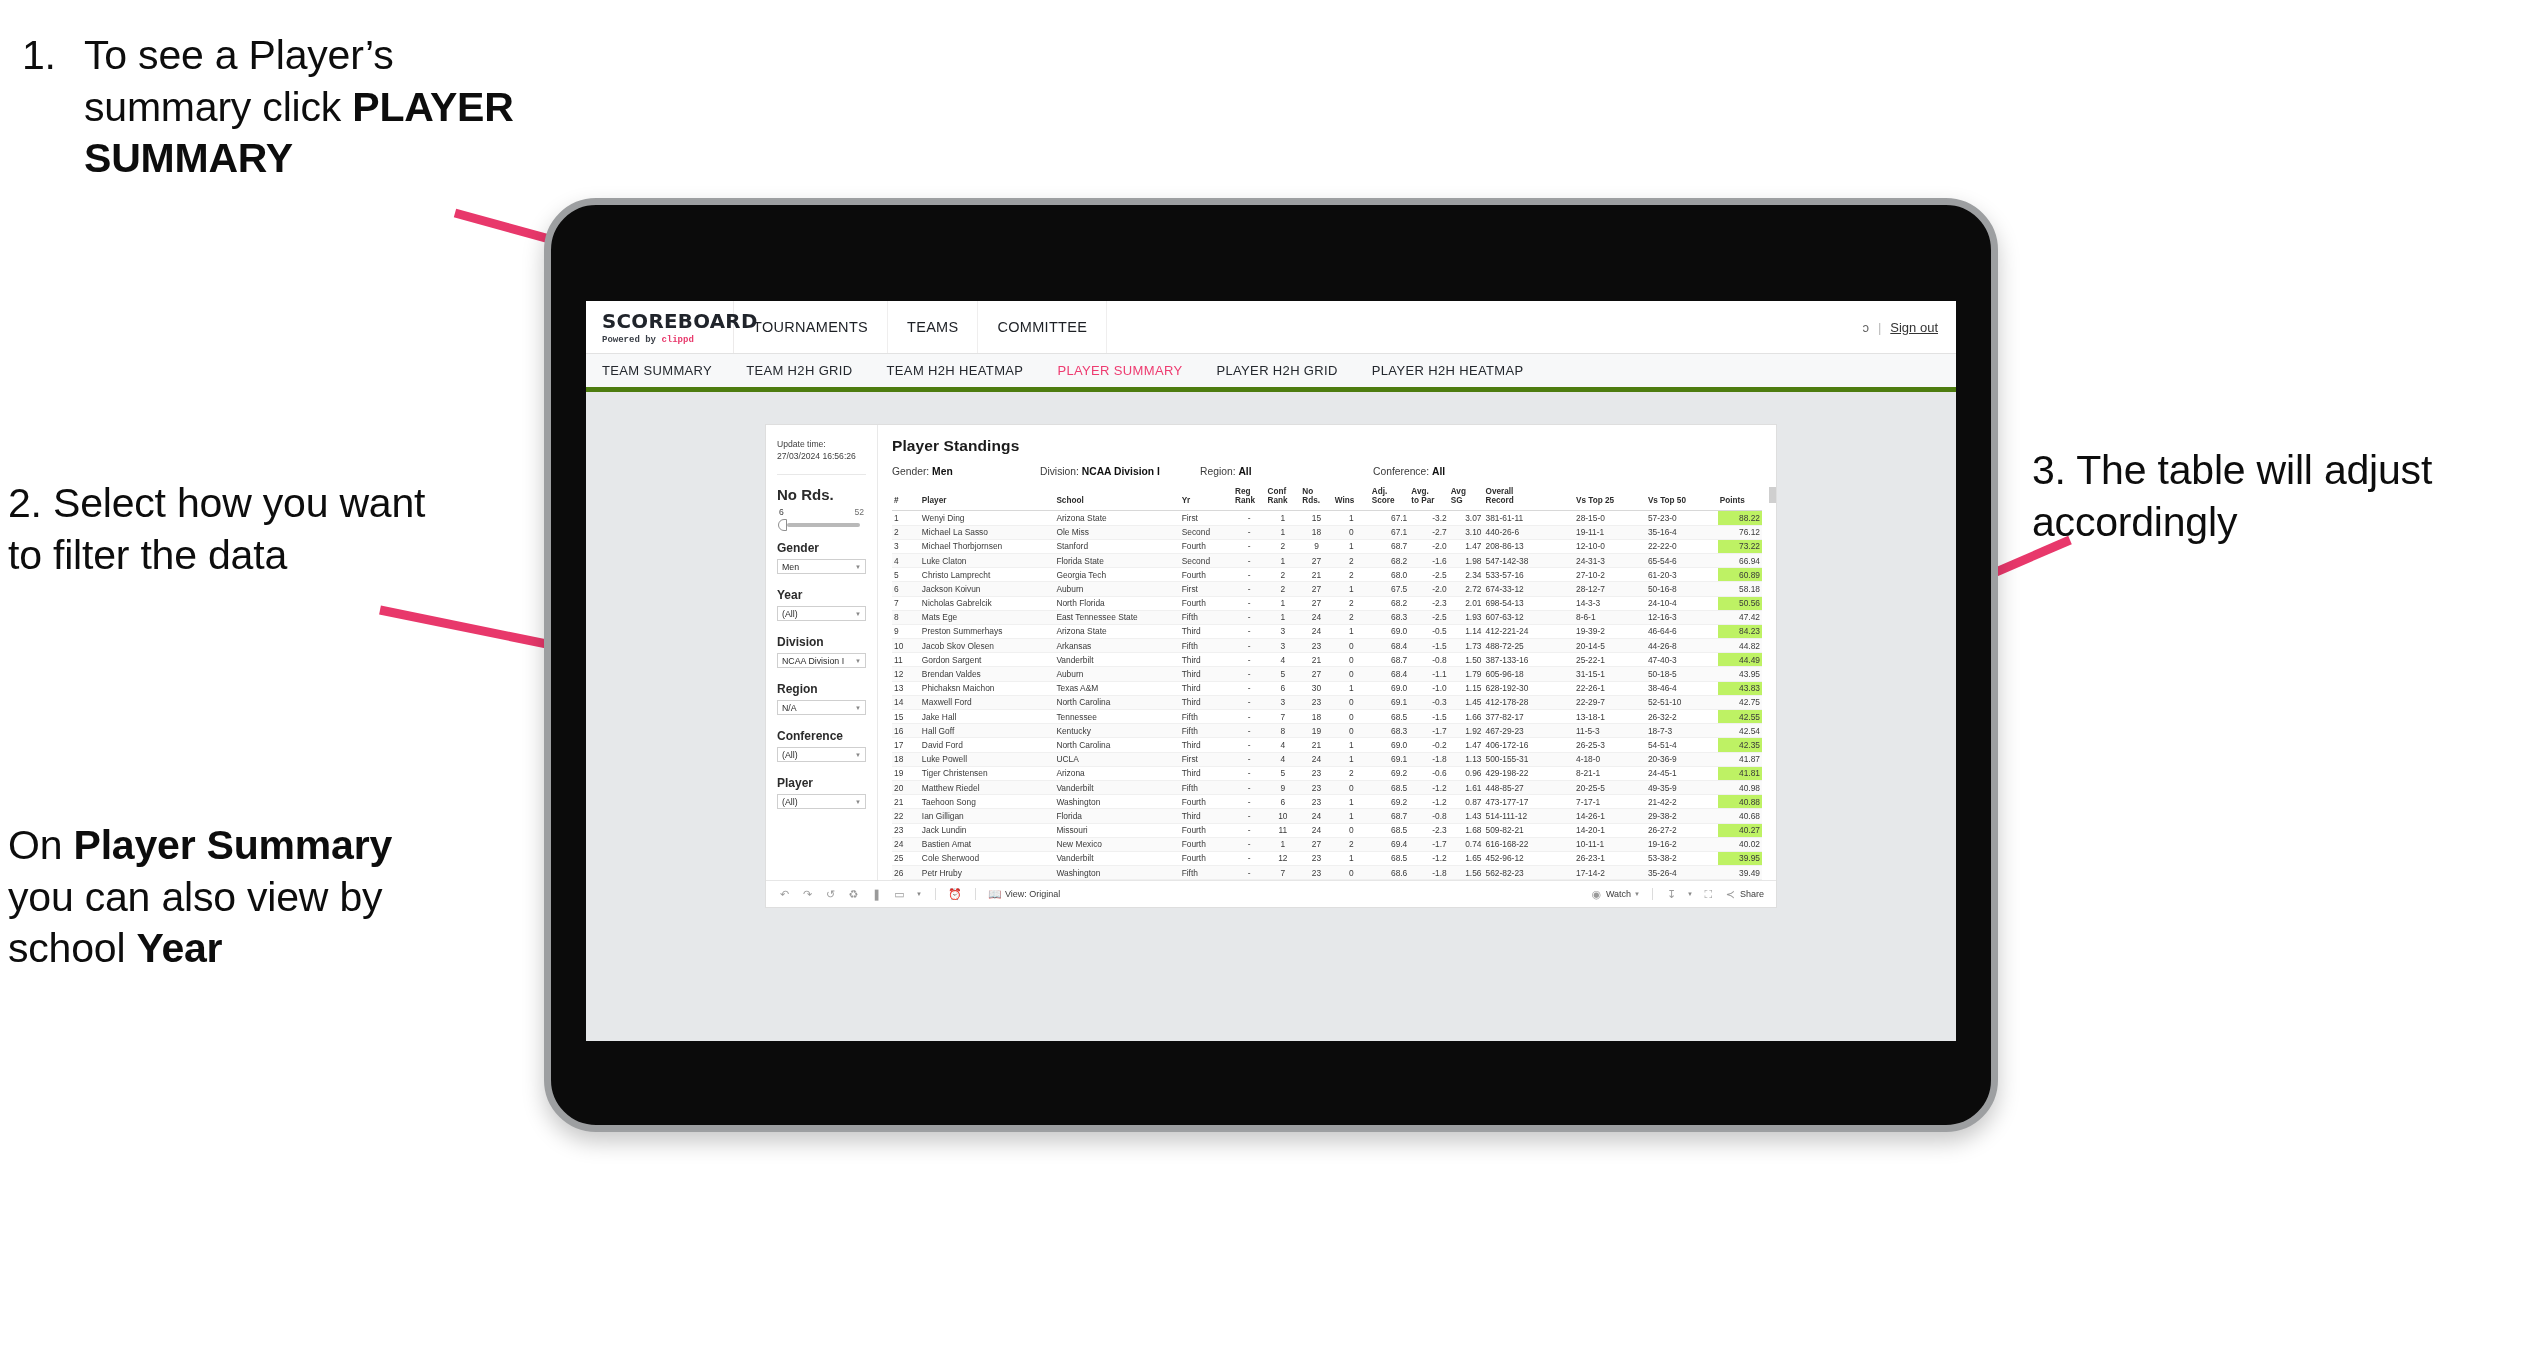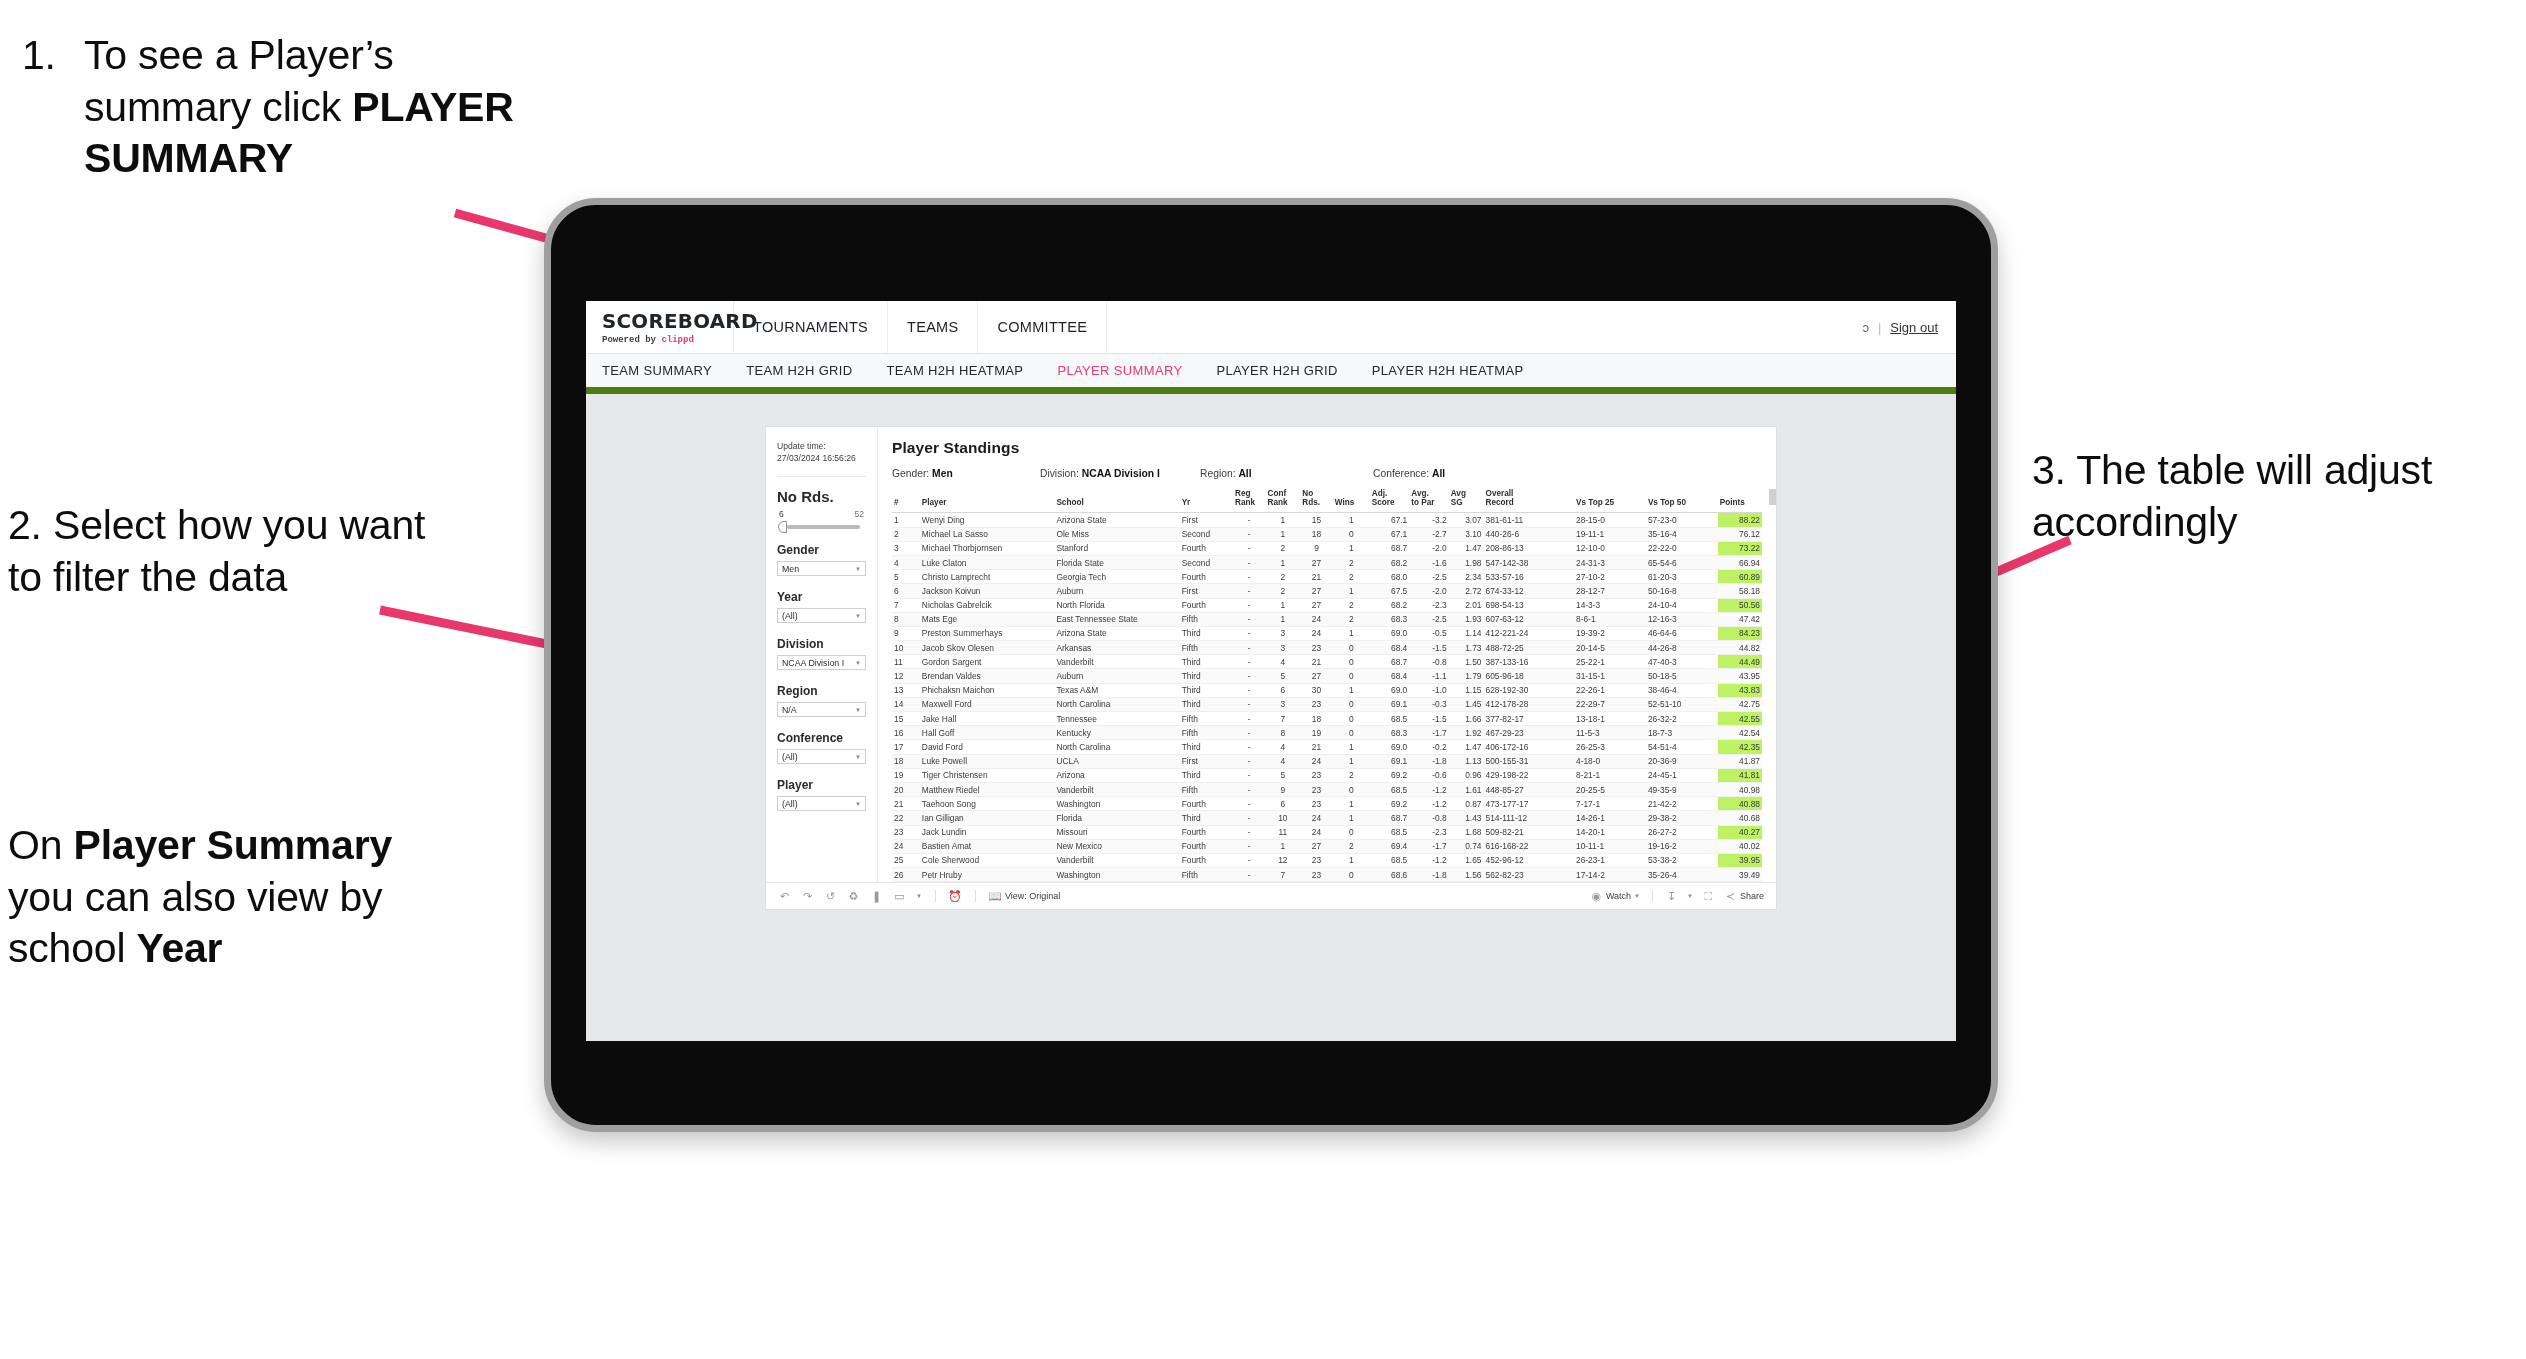--- a/index.html
+++ b/index.html
@@ -5,21 +5,21 @@
   html,body{margin:0;padding:0;background:#ffffff;}
   body{width:2526px;height:1359px;position:relative;overflow:hidden;
        font-family:"Liberation Sans", sans-serif;color:#111;}
 
   
   .anno{position:absolute;color:#0d0d0d;line-height:1.26;font-size:41px;letter-spacing:-0.2px;}
   .anno b{font-weight:700;}
   #anno1{left:22px;top:30px;width:520px;}
   #anno1 .num{position:absolute;left:0;top:0;}
   #anno1 .body{margin-left:62px;display:block;}
-  #anno2{left:8px;top:500px;width:420px;}
+  #anno2{left:8px;top:478px;width:420px;}
   #anno2b{left:8px;top:820px;width:420px;}
   #anno3{left:2032px;top:445px;width:500px;}
 
   
   .arrow-svg{position:absolute;left:0;top:0;width:2526px;height:1359px;pointer-events:none;}
 
   
   #tablet{position:absolute;left:544px;top:198px;width:1454px;height:934px;
           background:#0b0b0b;border-radius:52px;
           border:7px solid #9d9fa1;box-sizing:border-box;
@@ -38,21 +38,21 @@
   .topnav{display:flex;align-items:stretch;}
   .topnav a{display:flex;align-items:center;padding:0 19px;font-size:14.5px;color:#1d2025;
             text-decoration:none;border-right:1px solid #efeeee;letter-spacing:.3px;}
   .topright{margin-left:auto;display:flex;align-items:center;padding-right:18px;gap:9px;
             font-size:13px;color:#333;}
   .topright .sep{color:#b9b9b9;}
   .topright .acct{color:#666;}
   .topright .signout{text-decoration:underline;}
 
   
-  .subnav{height:33px;background:#f7f8f9;border-bottom:7px solid #4d7c0f;
+  .subnav{height:33px;background:#f7f8f9;border-bottom:5px solid #4d7c0f;
           display:flex;align-items:center;padding-left:16px;gap:34px;}
   .subnav a{font-size:13px;color:#24282e;text-decoration:none;letter-spacing:.35px;}
   .subnav a.active{color:#ee3b70;}
 
   
   .vizwrap{padding:32px 0 0 0;display:flex;justify-content:center;}
   .viz{width:1010px;background:#fff;border:1px solid #dedede;display:flex;flex-direction:column;}
   .vizbody{display:flex;}
 
   

